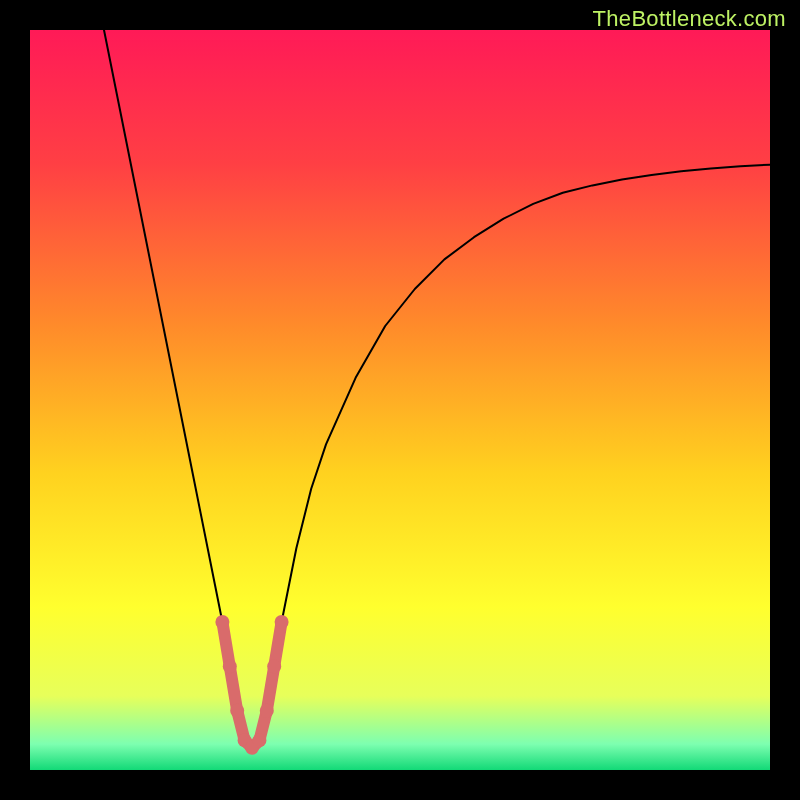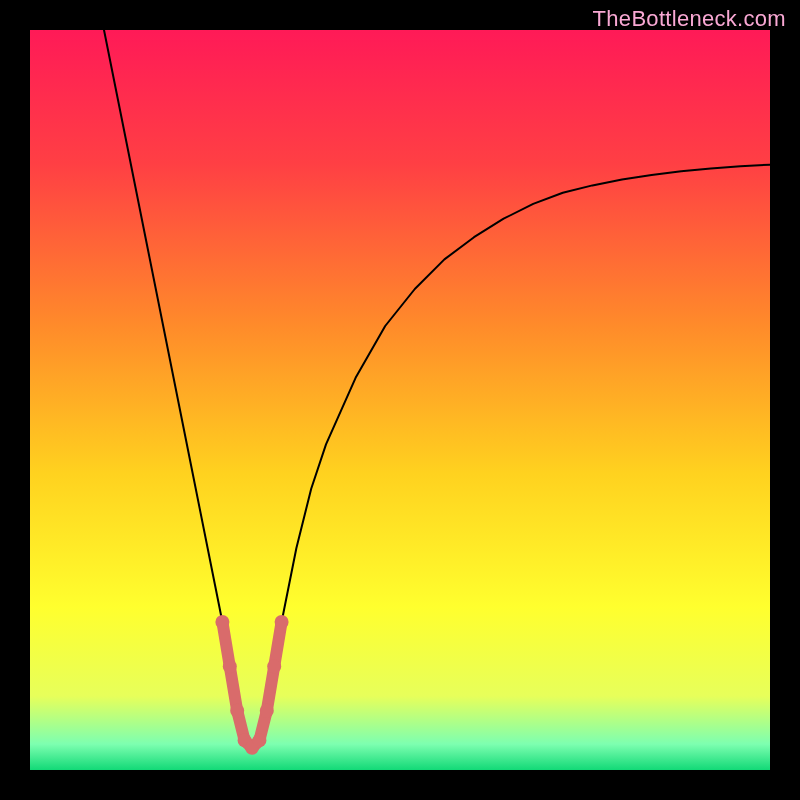--- a/index.html
+++ b/index.html
@@ -14,21 +14,21 @@
   .outer {
     position: relative;
     width: 800px;
     height: 800px;
     background: #000;
   }
   .watermark {
     position: absolute;
     top: 6px;
     right: 14px;
-    color: #f9a8d4;
+    color: #bef264;
     font-size: 22px;
     font-weight: 500;
     letter-spacing: 0.3px;
     user-select: none;
   }
   .plot-area {
     position: absolute;
     left: 30px;
     top: 30px;
     width: 740px;

